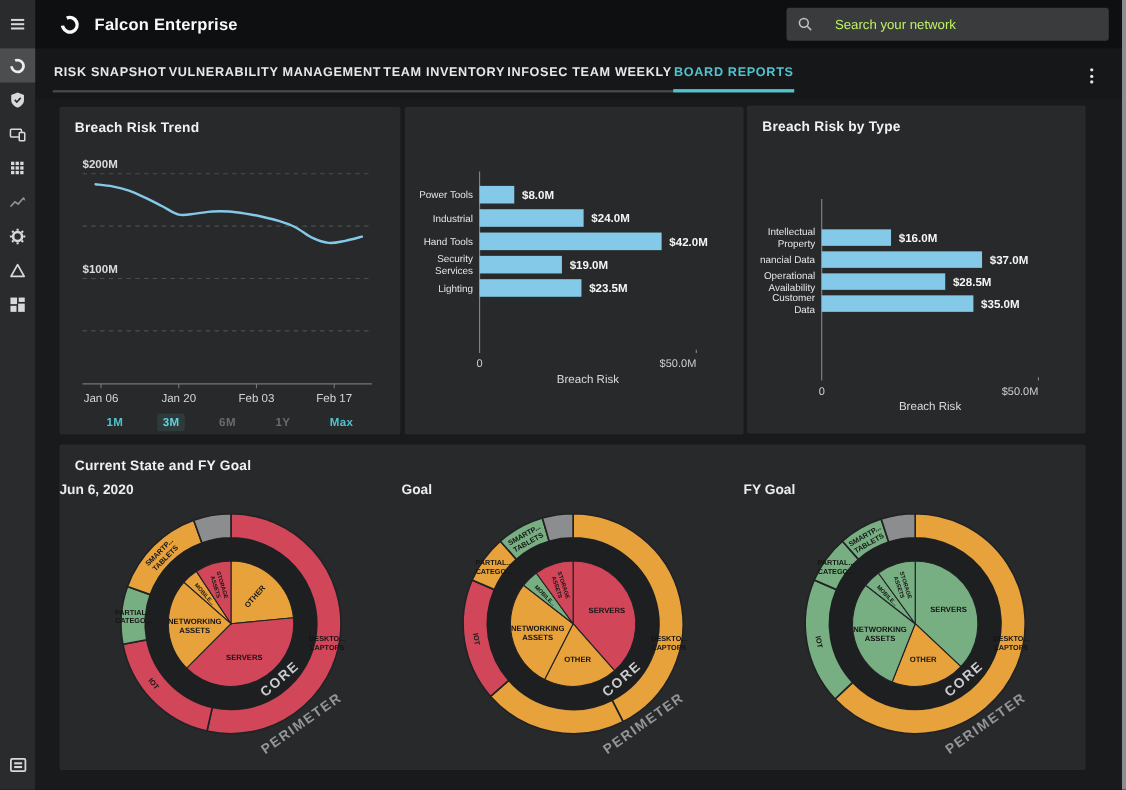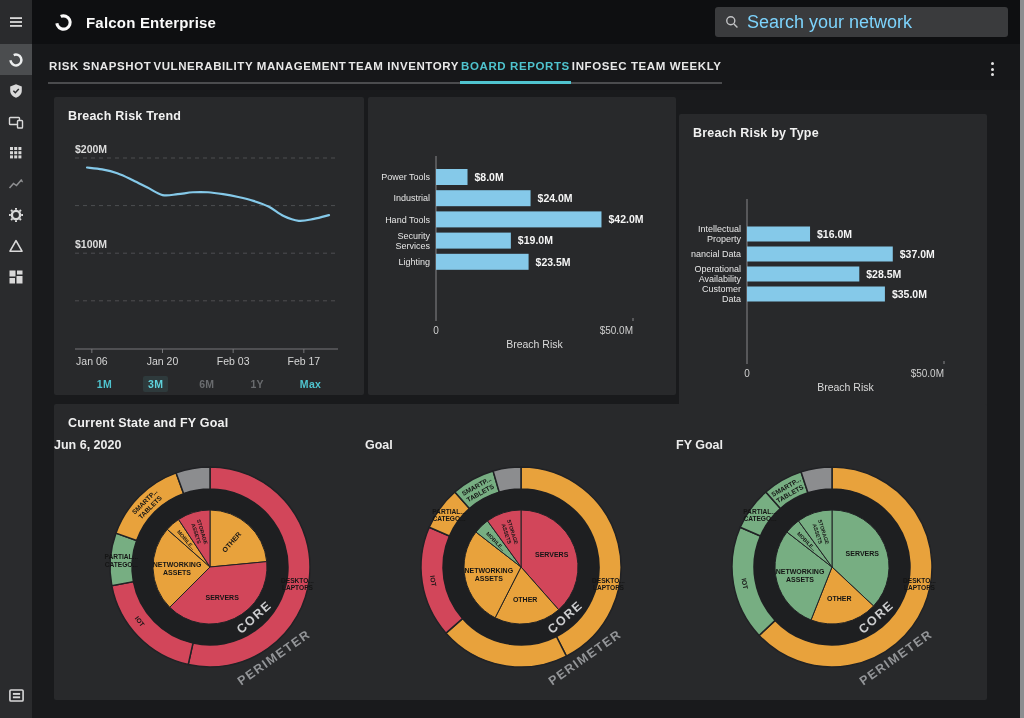--- a/index.html
+++ b/index.html
@@ -14,38 +14,38 @@
   .sb-item.active{background:#4b4d4f;}
   .sb-item.top{height:44px;}
   .sb-bottom{position:absolute;bottom:8px;left:0;width:32px;height:30px;display:flex;align-items:center;justify-content:center;cursor:pointer;}
 
   
   .topbar{position:absolute;left:32px;top:0;width:992px;height:44px;background:#0e0f11;display:flex;align-items:center;}
   .brand{display:flex;align-items:center;margin-left:22px;}
   .brand .title{margin-left:13px;font-size:15px;font-weight:700;color:#fafafa;letter-spacing:.2px;}
   .search{position:absolute;right:16px;top:7px;width:293px;height:30px;background:#3a3b3d;border-radius:3px;
     display:flex;align-items:center;padding-left:10px;cursor:text;box-sizing:border-box;}
-  .search span{margin-left:8px;font-size:18px;color:#7dd3fc;}
+  .search span{margin-left:20px;font-size:12px;color:#bef264;}
 
   
   .tabbar{position:absolute;left:32px;top:44px;width:992px;height:46px;background:#161719;}
   .tabs{position:absolute;left:16px;top:0;display:flex;border-bottom:2px solid #4a4b4d;}
   .tab{padding:16px 1px 9px;font-size:11.5px;font-weight:700;letter-spacing:.6px;color:#e8e8e8;cursor:pointer;
     border-bottom:3px solid transparent;margin-bottom:-2px;white-space:nowrap;}
   .tab.active{color:#4fc3ce;border-bottom-color:#4fc3ce;}
   .kebab{position:absolute;right:28px;top:16px;display:flex;flex-direction:column;gap:2.5px;cursor:pointer;padding:2px;}
   .kebab i{width:3px;height:3px;border-radius:50%;background:#e3e3e3;}
 
   
   .content{position:absolute;left:32px;top:90px;width:992px;height:628px;background:#191a1c;}
   .card,.panel{position:absolute;background:#28292b;border-radius:2px;}
   .card h3,.panel h3{margin:0;padding:12px 14px 0;font-size:12.5px;font-weight:700;color:#f1f1f1;letter-spacing:.2px;}
   #card-trend{left:22px;top:7px;width:310px;height:298px;}
   #card-bu{left:336px;top:7px;width:308px;height:298px;}
-  #card-type{left:647px;top:24px;width:308px;height:298px;}
+  #card-type{left:647px;top:6px;width:308px;height:298px;}
   .panel{left:22px;top:314px;width:933px;height:296px;}
   svg.chart{display:block;margin:13px 12px 0;}
   .ranges{display:flex;justify-content:center;gap:26px;margin-top:0;}
   .chip{font-size:10.5px;font-weight:700;color:#4fc3ce;padding:2px 5px;border-radius:2px;cursor:pointer;letter-spacing:.3px;}
   .chip.active{background:#2e3a3c;color:#5fd2dc;}
   .chip.disabled{color:#696b6e;}
 
   .sunbursts{display:grid;grid-template-columns:1fr 1fr 1fr;padding-top:8px;}
   .sunbursts figure{margin:0;}
   .sunbursts figcaption{font-size:12.5px;font-weight:600;color:#ececec;height:16px;margin-bottom:1px;}
@@ -151,22 +151,22 @@
       </svg>
       <span>Search your network</span>
     </div>
   </header>
 
   <nav class="tabbar">
     <div class="tabs" id="tabs">
         <div class="tab">RISK SNAPSHOT</div>
         <div class="tab">VULNERABILITY MANAGEMENT</div>
         <div class="tab">TEAM INVENTORY</div>
+        <div class="tab">INFOSEC TEAM WEEKLY</div>
         <div class="tab active">BOARD REPORTS</div>
-        <div class="tab">INFOSEC TEAM WEEKLY</div>
       </div>
     <div class="kebab">
         <i></i>
         <i></i>
         <i></i>
       </div>
   </nav>
 
   <main class="content">
 

